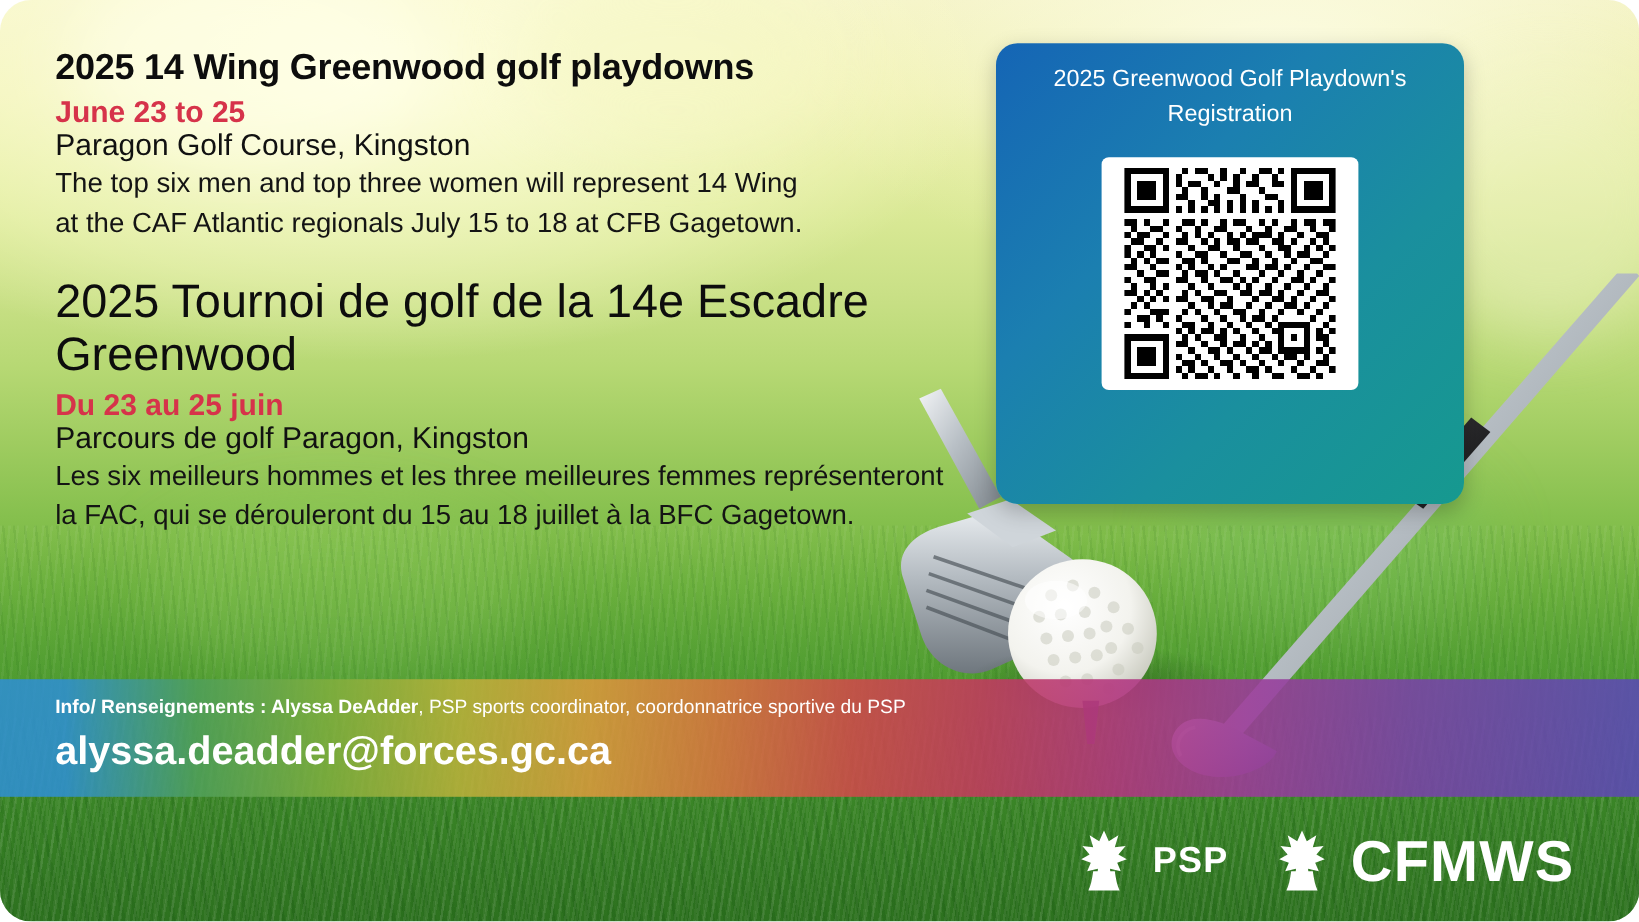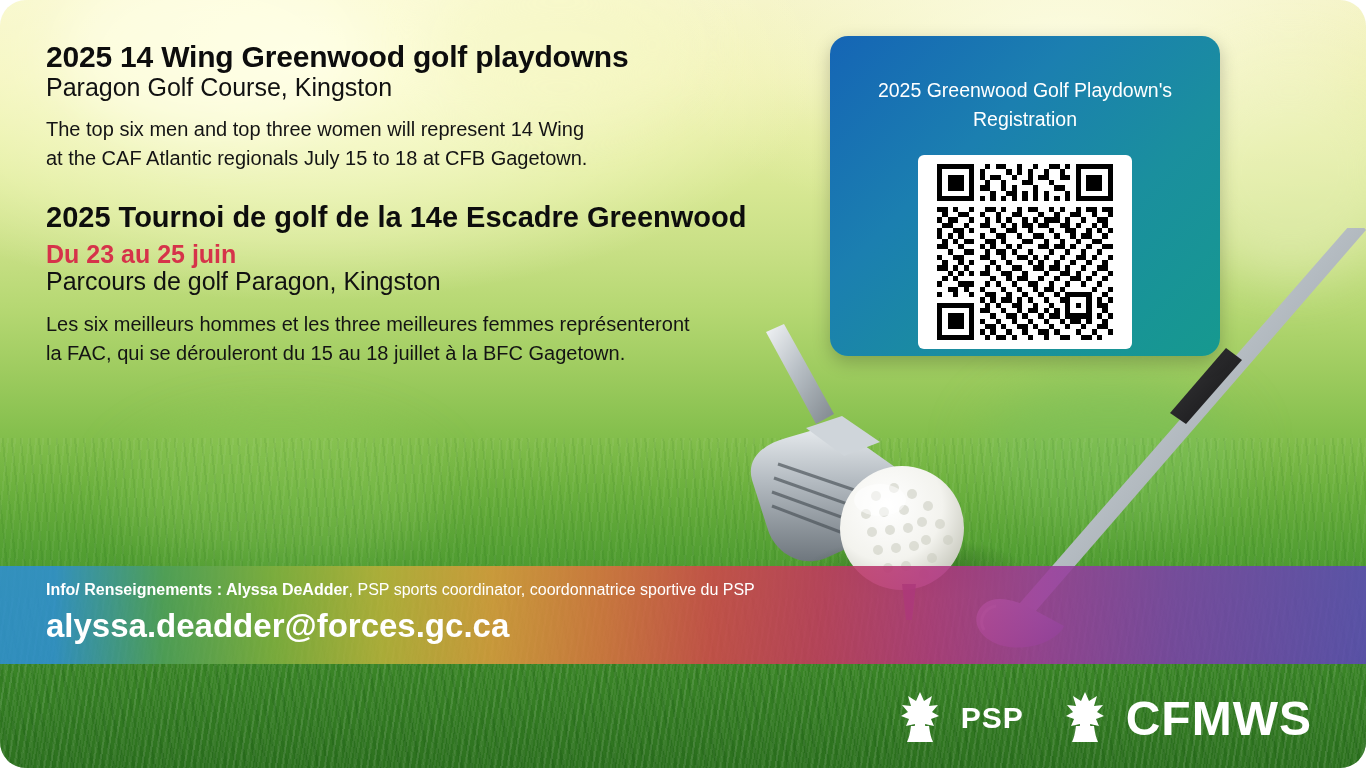--- a/index.html
+++ b/index.html
@@ -66,32 +66,32 @@
   }
   .date {
     font-size: 25px; font-weight: bold; color: #d6334a;
     margin-top: 7px; line-height: 1.1;
   }
   .place {
     font-size: 25px; font-weight: normal; color: #111;
     margin-top: 0; line-height: 1.1;
   }
   .body {
-    font-size: 20px; color: #141414; margin-top: 14px; line-height: 1.45;
+    font-size: 23px; color: #141414; line-height: 1.45;
   }
   .block-fr { margin-top: 28px; }
-  .h-fr { font-size: 29px; font-weight: bold; color: #0d0d0d; line-height: 1.12; }
+  .h-fr { font-size: 39px; font-weight: normal; color: #0d0d0d; line-height: 1.12; }
 
   
   .qr-card {
-    position: absolute; left: 830px; top: 36px; width: 390px; height: 320px;
+    position: absolute; left: 830px; top: 36px; width: 390px; height: 384px;
     border-radius: 18px;
     background: linear-gradient(135deg, #1565b5 0%, #1b7fb0 35%, #1a8f9e 65%, #16998f 100%);
     box-shadow: 0 6px 18px rgba(0,0,0,0.22);
-    padding-top: 40px;
+    padding-top: 16px;
   }
   .qr-title {
     color: #fff; font-size: 19.5px; text-align: center; line-height: 1.5;
     padding: 0 28px; font-weight: 400;
   }
   .qr-frame {
     width: 214px; height: 194px; margin: 20px auto 0;
     background: #fff; border-radius: 6px;
     display: flex; align-items: center; justify-content: center;
   }
@@ -224,20 +224,21 @@
           <circle cx="282" cy="312" r="5"></circle>
       </g>
       <ellipse cx="214" cy="272" rx="26" ry="16" fill="rgba(255,255,255,0.55)"></ellipse>
     </g>
 
     <path d="M236 356 L250 356 L246 392 L240 392 Z" fill="#6a4a86" opacity="0.85"></path>
   </svg>
 
   <div class="text-col">
     <div class="h-en">2025 14 Wing Greenwood golf playdowns</div>
+    <div class="date">June 23 to 25</div>
     <div class="place">Paragon Golf Course, Kingston</div>
     <div class="body">
       <div>The top six men and top three women will represent 14 Wing</div>
       <div>at the CAF Atlantic regionals July 15 to 18 at CFB Gagetown.</div>
     </div>
 
     <div class="block-fr">
       <div class="h-fr">2025 Tournoi de golf de la 14e Escadre Greenwood</div>
       <div class="date">Du 23 au 25 juin</div>
       <div class="place">Parcours de golf Paragon, Kingston</div>

